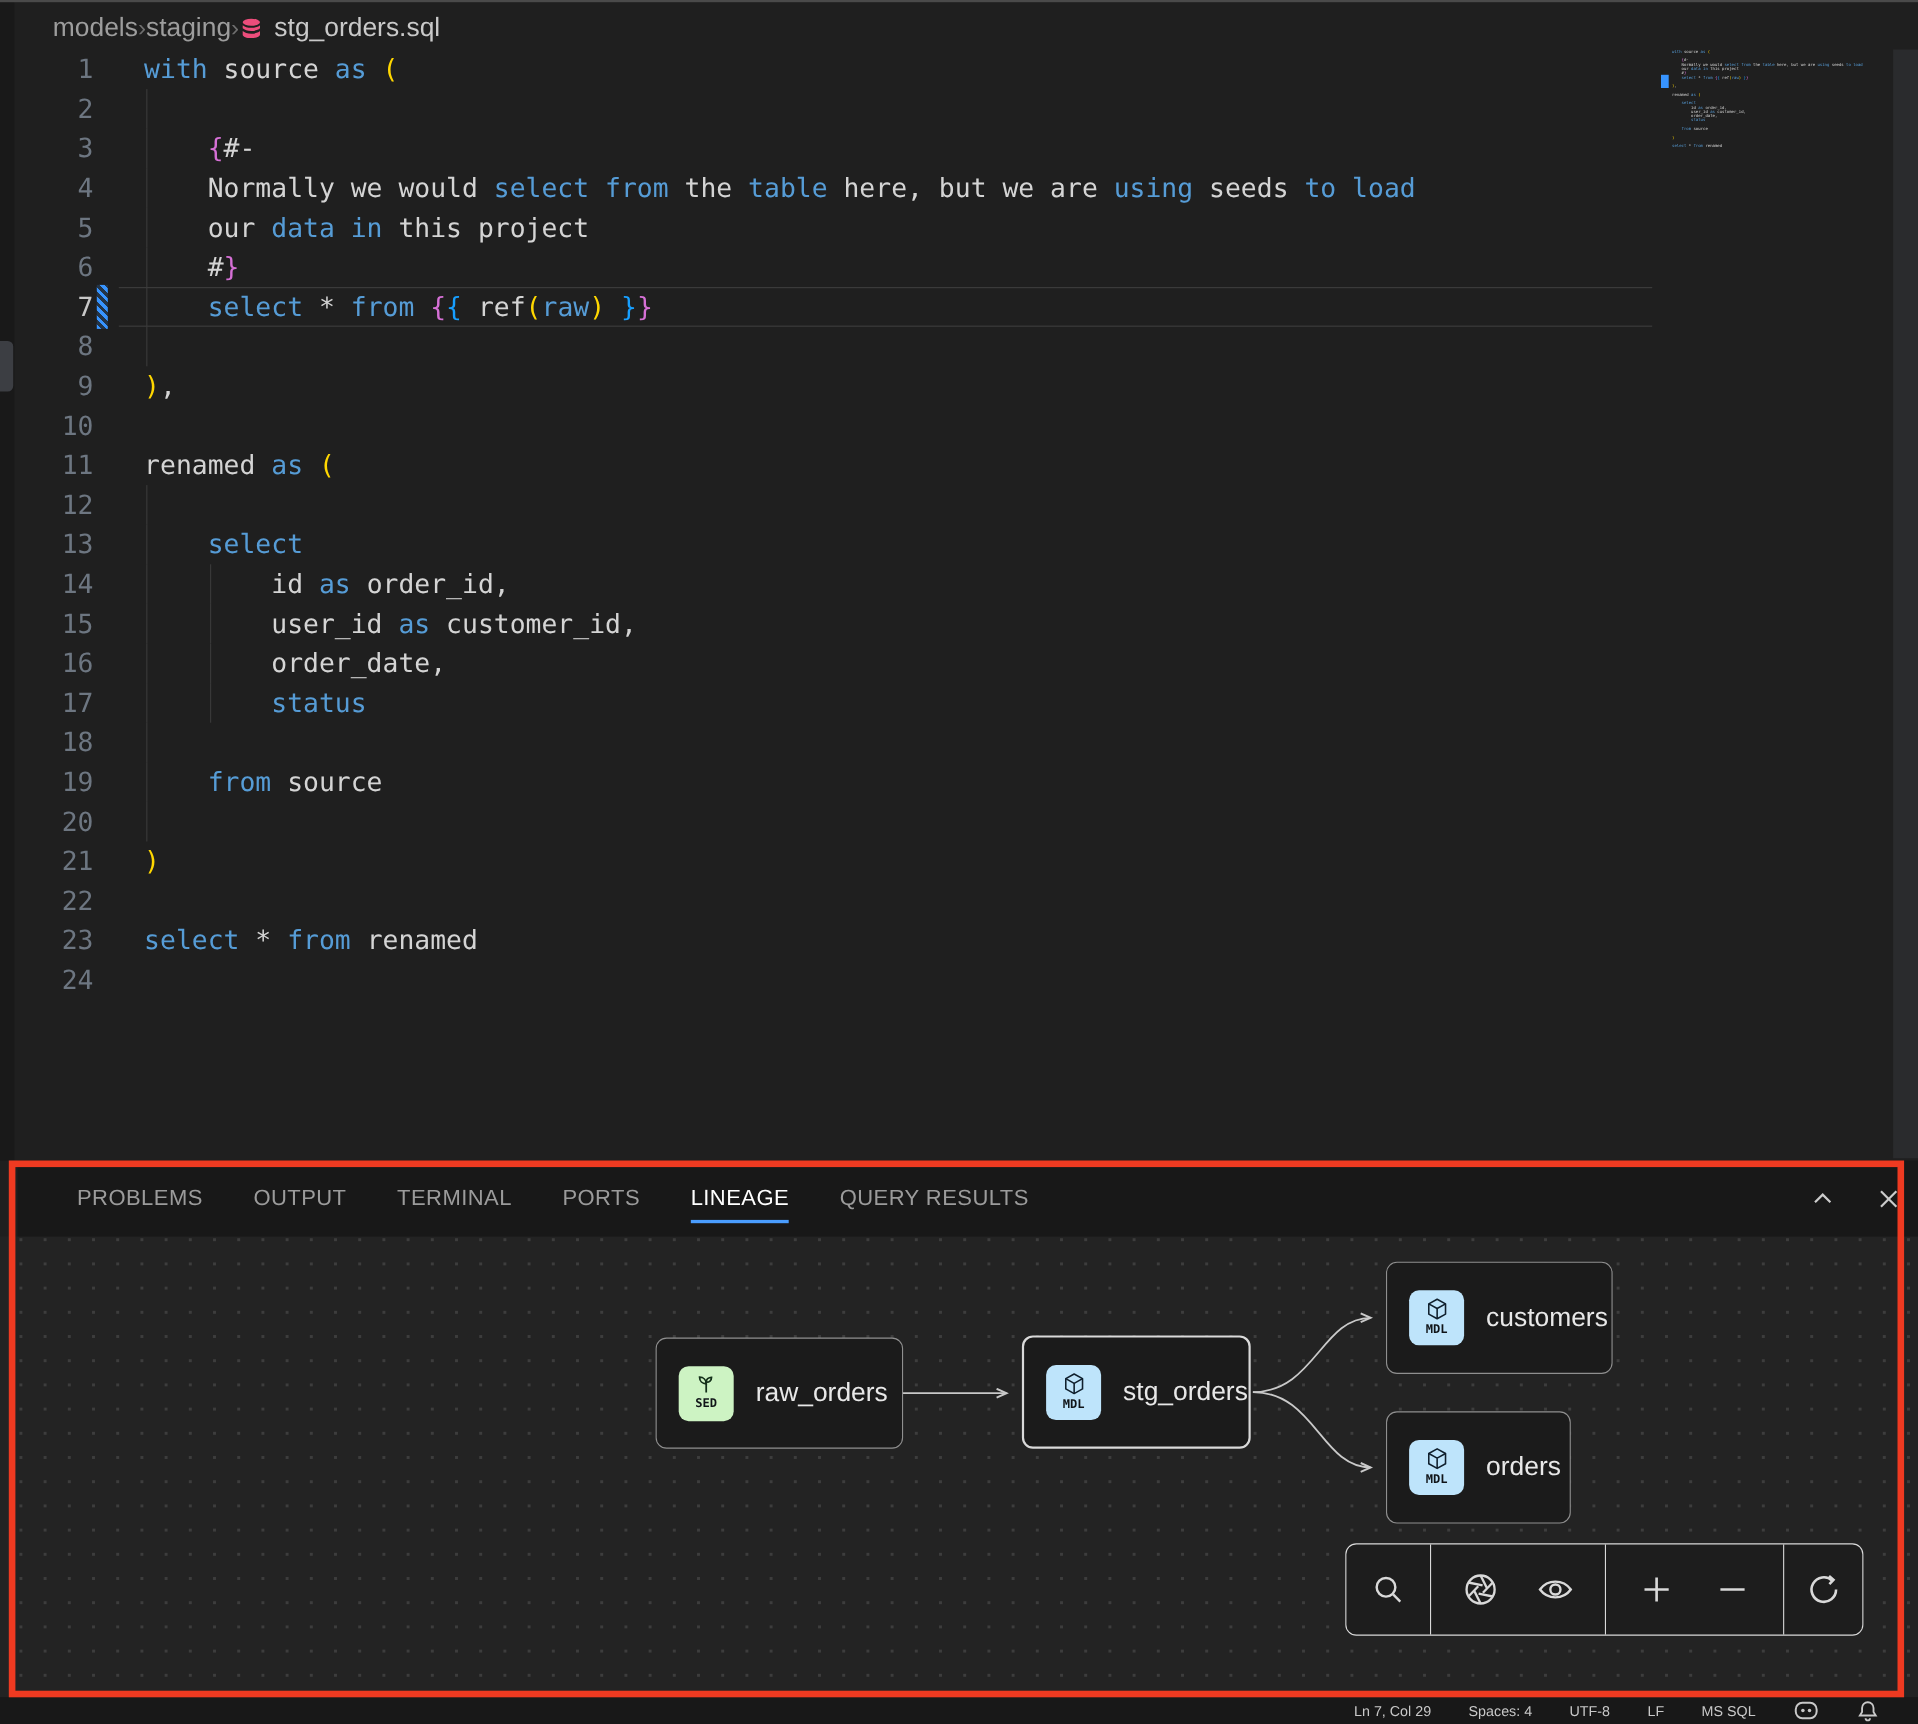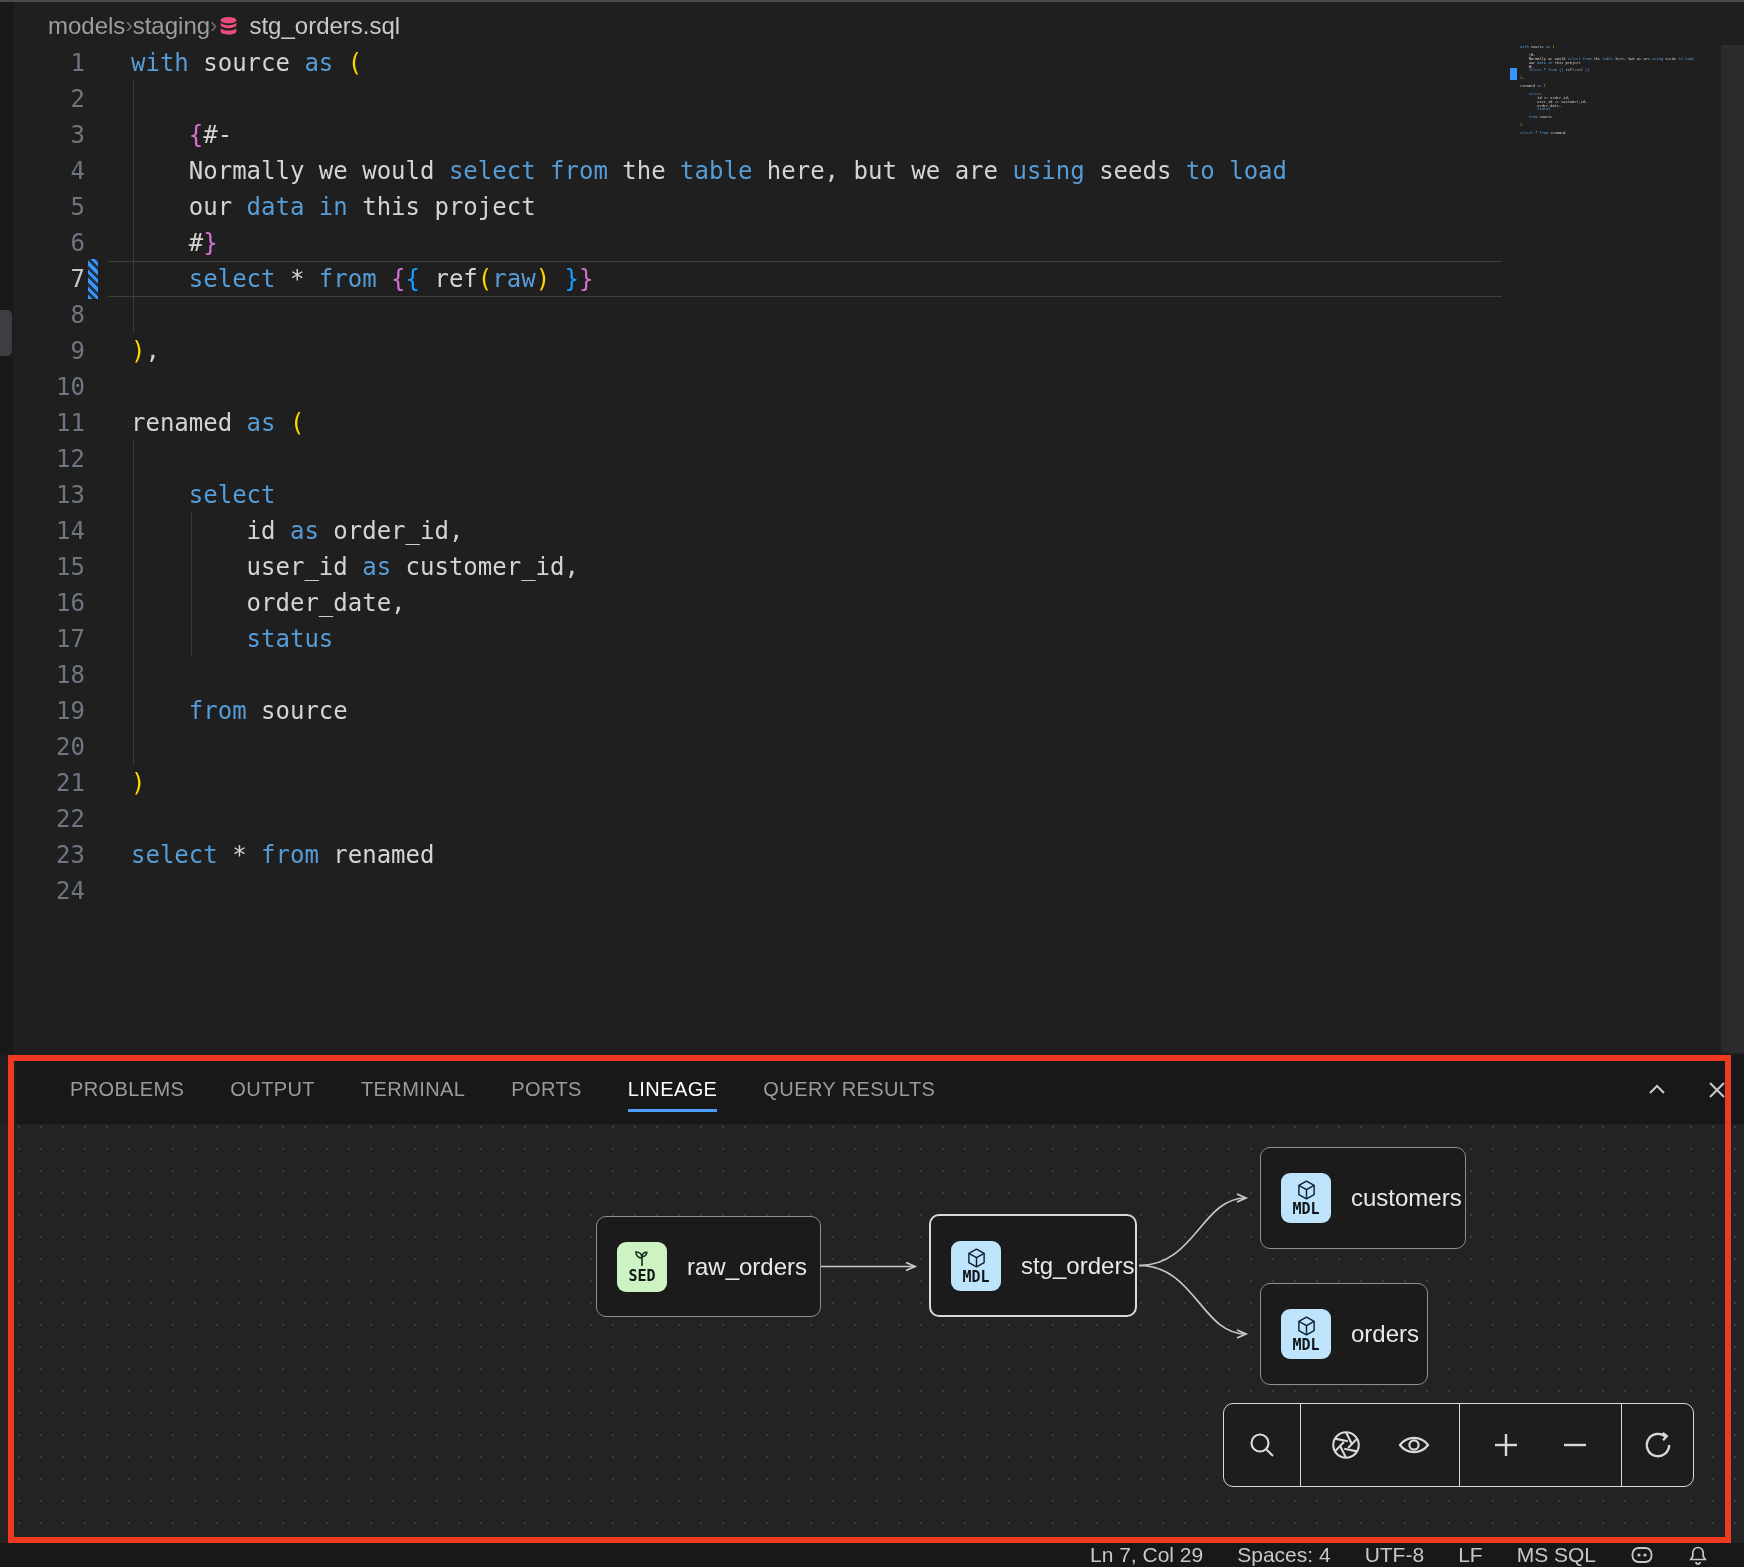--- a/index.html
+++ b/index.html
@@ -49,35 +49,35 @@
           background-image:radial-gradient(circle,#3d3d3d 1.3px,transparent 1.5px);
           background-size:22px 22px;background-position:8px 14px;}
 
   #edges{position:absolute;left:0;top:0;width:1744px;height:1567px;z-index:3;pointer-events:none;}
 
   .node{position:absolute;background:#1b1b1b;border:1.5px solid #8f8f8f;border-radius:10px;
         display:flex;align-items:center;gap:20px;padding-left:20px;box-sizing:border-box;z-index:4;}
   .node.selected{border:2.5px solid #d9d9d9;}
   .node .badge{width:50px;height:50px;border-radius:9px;display:flex;flex-direction:column;
                align-items:center;justify-content:center;flex:0 0 50px;}
-  .node .badge .btxt{font-family:"DejaVu Sans Mono",monospace;font-size:15px;font-weight:700;color:#101418;line-height:16px;}
+  .node .badge .btxt{font-family:"DejaVu Sans Mono",monospace;font-size:11px;font-weight:700;color:#101418;line-height:16px;}
   .node .nlabel{color:#e8e8e8;font-size:24px;}
 
   
   .gtoolbar{position:absolute;left:1223px;top:1403px;width:471px;height:84px;z-index:5;
             background:#1d1d1d;border:1.6px solid #d9d9d9;border-radius:10px;display:flex;box-sizing:border-box;}
   .tb-group{display:flex;align-items:center;justify-content:space-evenly;height:100%;}
   .tb-group + .tb-group{border-left:1.6px solid #d9d9d9;}
   .tb-btn{width:44px;height:44px;display:flex;align-items:center;justify-content:center;}
   .g1{width:76px;} .g2{width:158px;} .g3{width:161px;} .g4{flex:1;}
 
   
   .statusbar{position:absolute;left:0;top:1543px;width:1744px;height:24px;background:#181818;z-index:6;
              display:flex;align-items:center;justify-content:flex-end;gap:34px;padding-right:36px;box-sizing:border-box;
-             color:#c8c8c8;font-size:21px;}
+             color:#c8c8c8;font-size:13px;}
   .statusbar .sicon{display:flex;align-items:center;}
 
   
   .annotation{position:absolute;left:8px;top:1055px;width:1723px;height:488px;box-sizing:border-box;
               border:6px solid #ef3a21;z-index:40;pointer-events:none;}
 
   svg{display:block;}
 </style>
 </head>
 <body>

